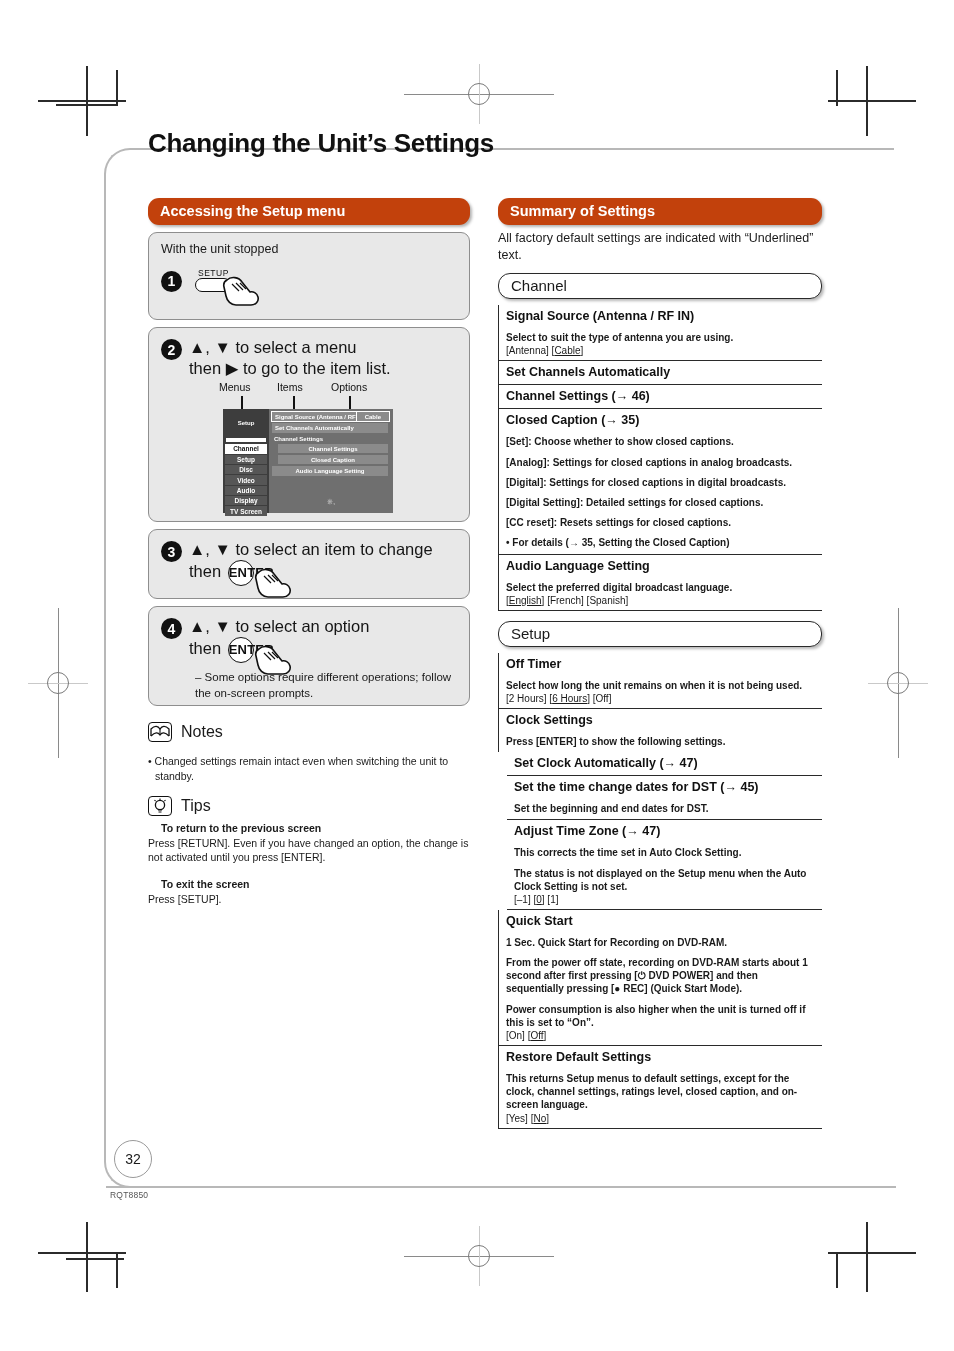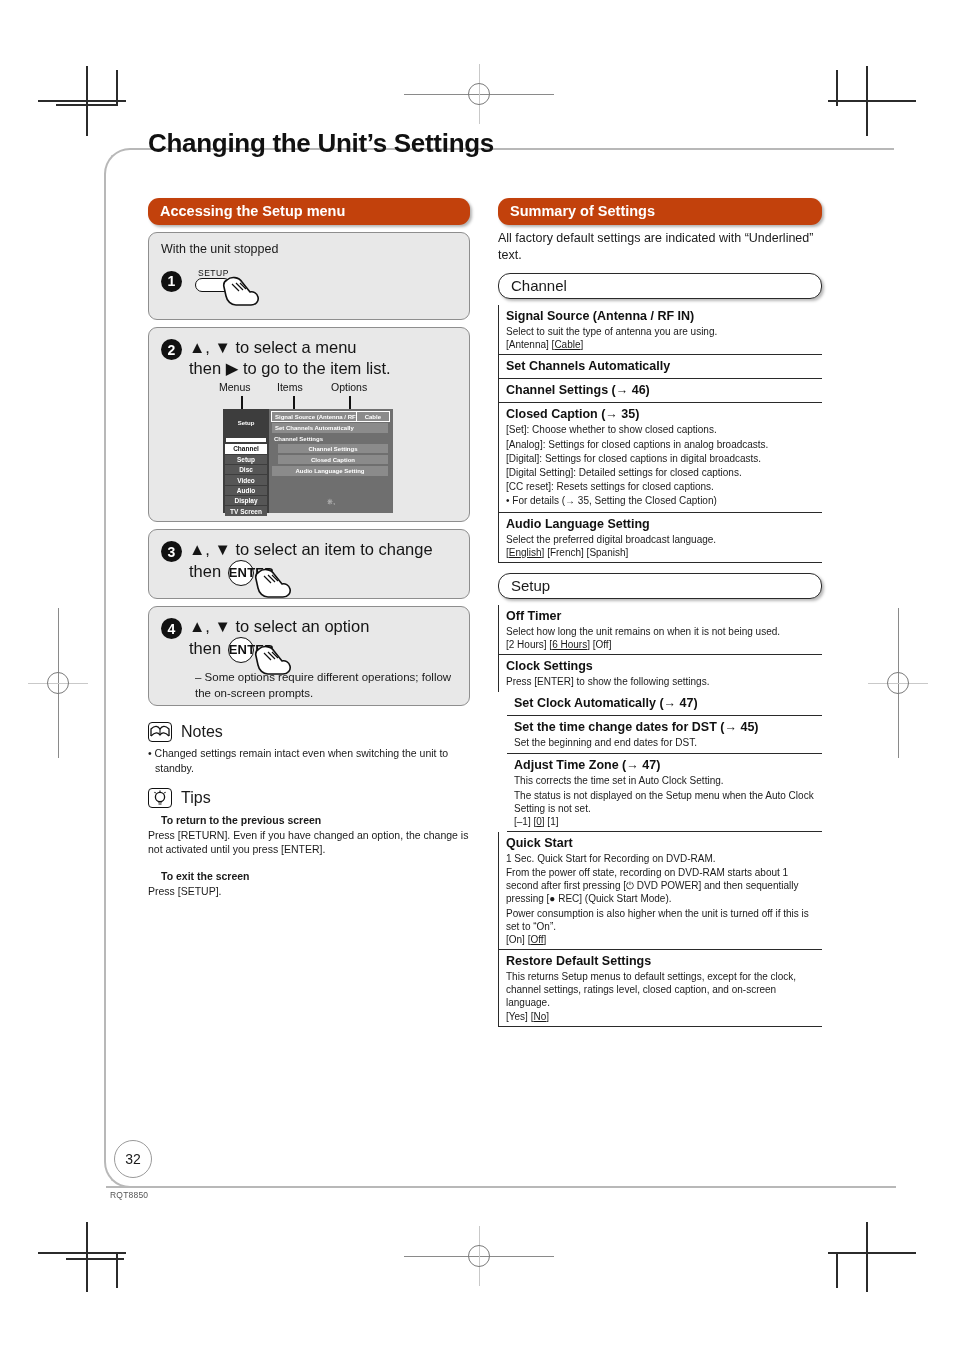--- a/index.html
+++ b/index.html
@@ -135,21 +135,21 @@
   }
   .osd-foot { position: absolute; left: 0; right: 0; bottom: 6px; text-align: center; color: #cfcfcf; font-size: 8px; }
 
   
   .nt-head { display: flex; align-items: center; margin-top: 16px; }
   .nt-head .nt-icon {
     width: 24px; height: 20px; border: 1.3px solid #111; border-radius: 4px;
     margin-right: 9px; position: relative; background: #fff; flex: 0 0 auto;
   }
   .nt-head .nt-title { font-size: 16px; color: #1a1a1a; }
-  .nt-body { font-size: 10.5px; line-height: 1.42; margin-top: 4px; color: #1a1a1a; }
+  .nt-body { font-size: 10.5px; line-height: 1.42; margin-top: 12px; color: #1a1a1a; }
   .nt-body .li { text-indent: -7px; padding-left: 7px; }
   .tip-sub { font-weight: bold; font-size: 10.5px; margin-top: 2px; margin-left: 13px; }
   .tip-p { font-size: 10.5px; line-height: 1.38; }
   .tip-gap { height: 10px; }
 
   
   .intro { font-size: 12.5px; line-height: 1.33; margin-top: 5px; color: #1a1a1a; }
 
   .pill {
     position: relative;
@@ -158,21 +158,21 @@
     padding: 3px 0 4px 12px; margin-top: 10px;
     box-shadow: 2px 2px 3px rgba(0,0,0,.28);
   }
 
   .entry {
     border-left: 1.6px solid #2a2a2a;
     border-bottom: 1.6px solid #2a2a2a;
     padding: 4px 4px 4px 7px;
   }
   .entry .e-title { font-size: 12.5px; font-weight: bold; color: #111; line-height: 1.2; }
-  .entry .e-desc { font-size: 10px; line-height: 1.32; color: #1a1a1a; margin-top: 1px; }
+  .entry .e-desc { font-size: 10px; line-height: 1.32; color: #1a1a1a; margin-top: 7px; font-weight: bold; }
   .entry .e-opts { font-size: 10px; color: #1a1a1a; margin-top: 1px; }
   .entry.sub { margin-left: 9px; border-left: 0; }
   .u { text-decoration: underline; }
   .sym { font-family: "DejaVu Sans", sans-serif; }
 
   
   .pagenum {
     position: absolute; left: 114px; top: 1140px;
     width: 38px; height: 38px; border-radius: 50%;
     border: 1px solid #9a9a9a; background: #fff;

